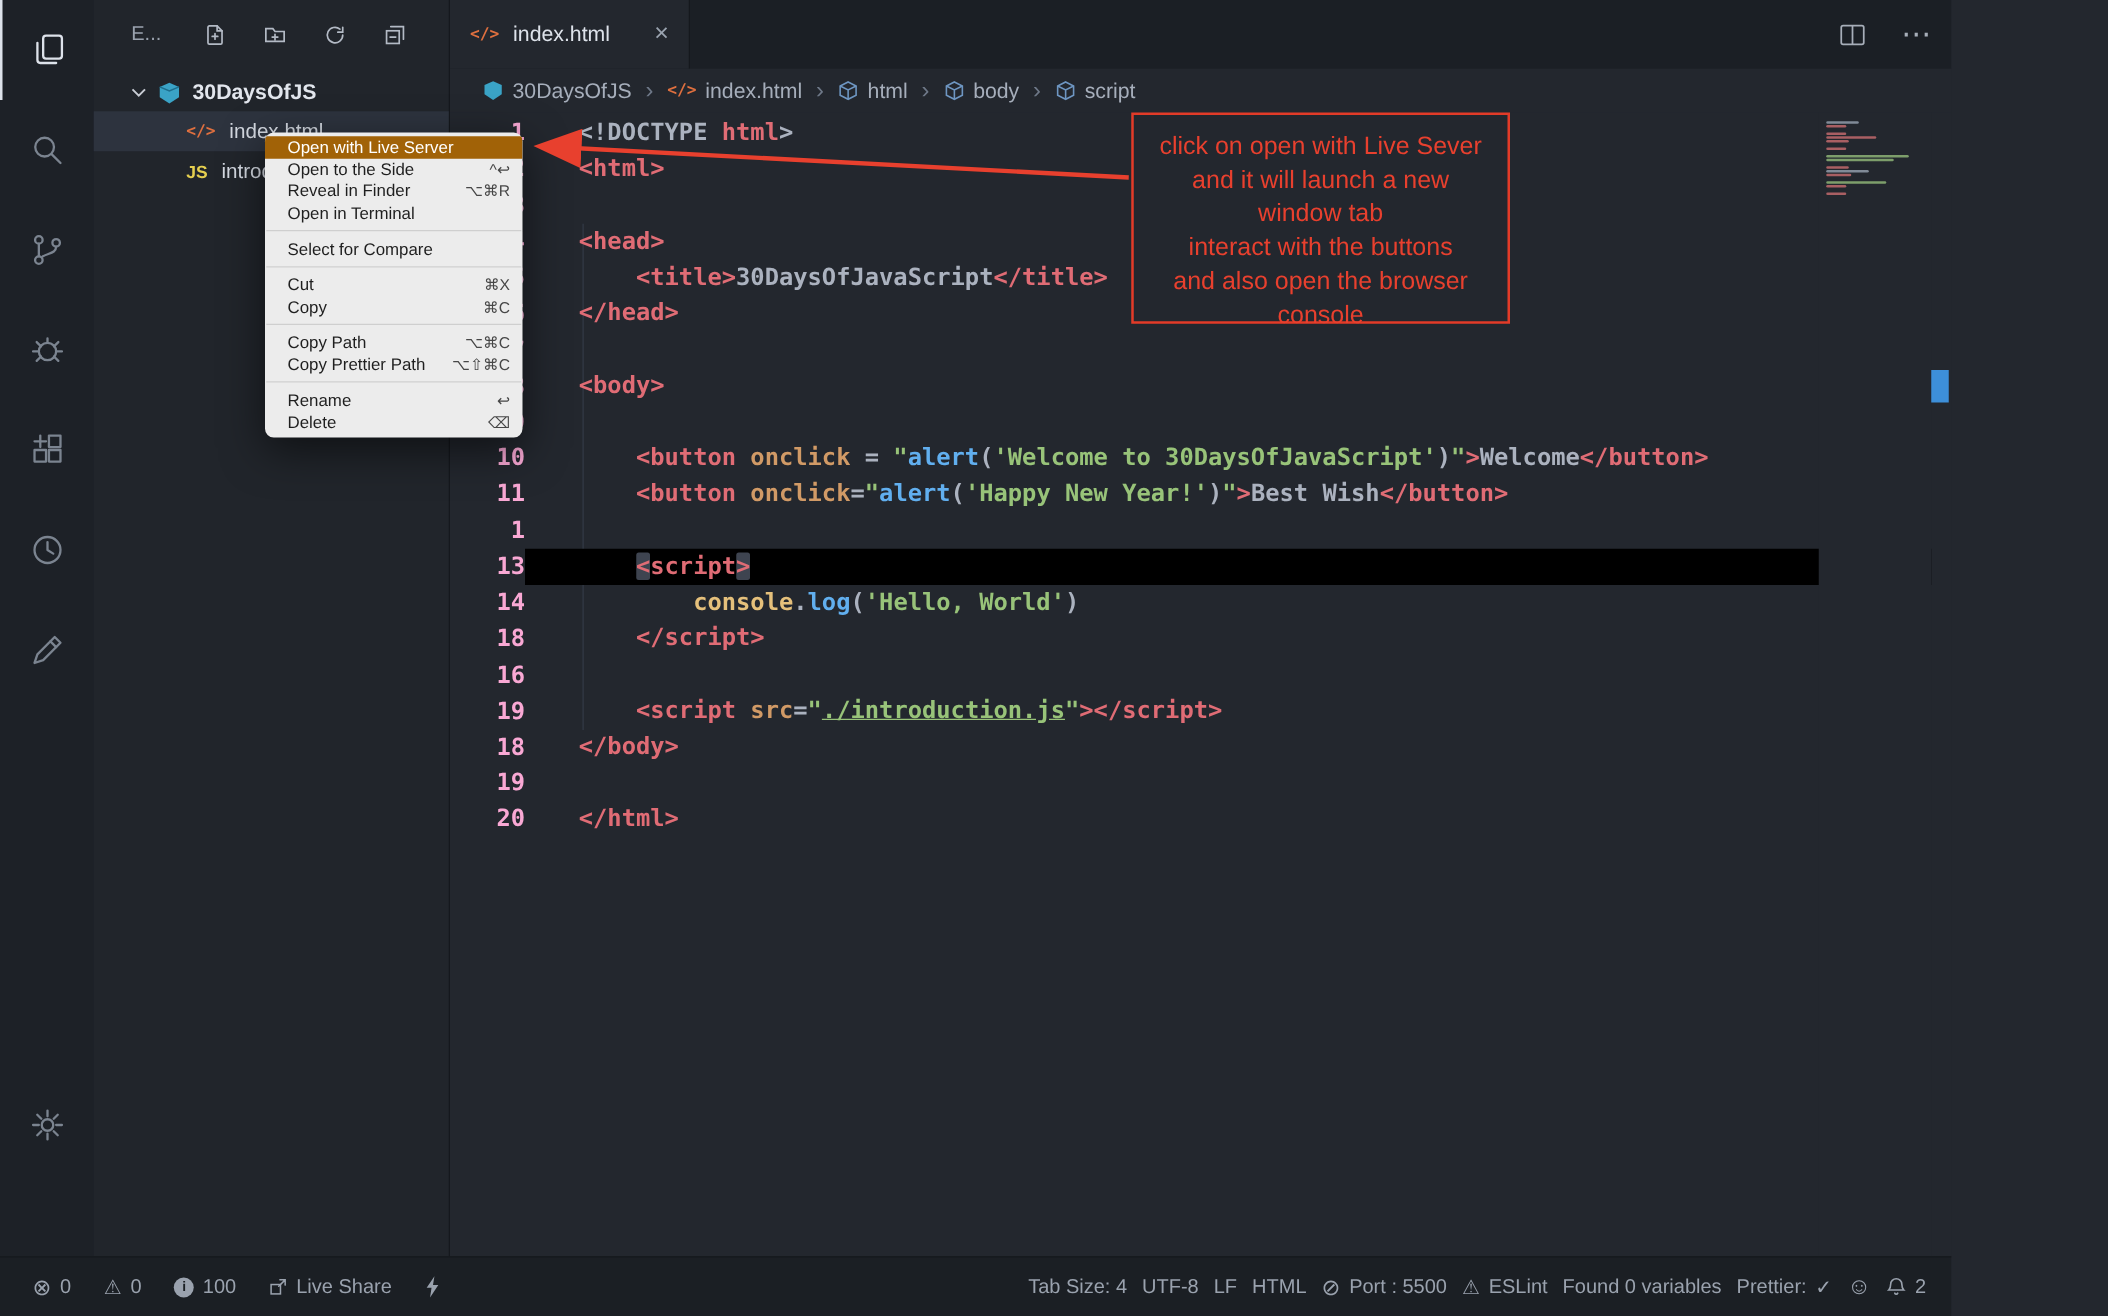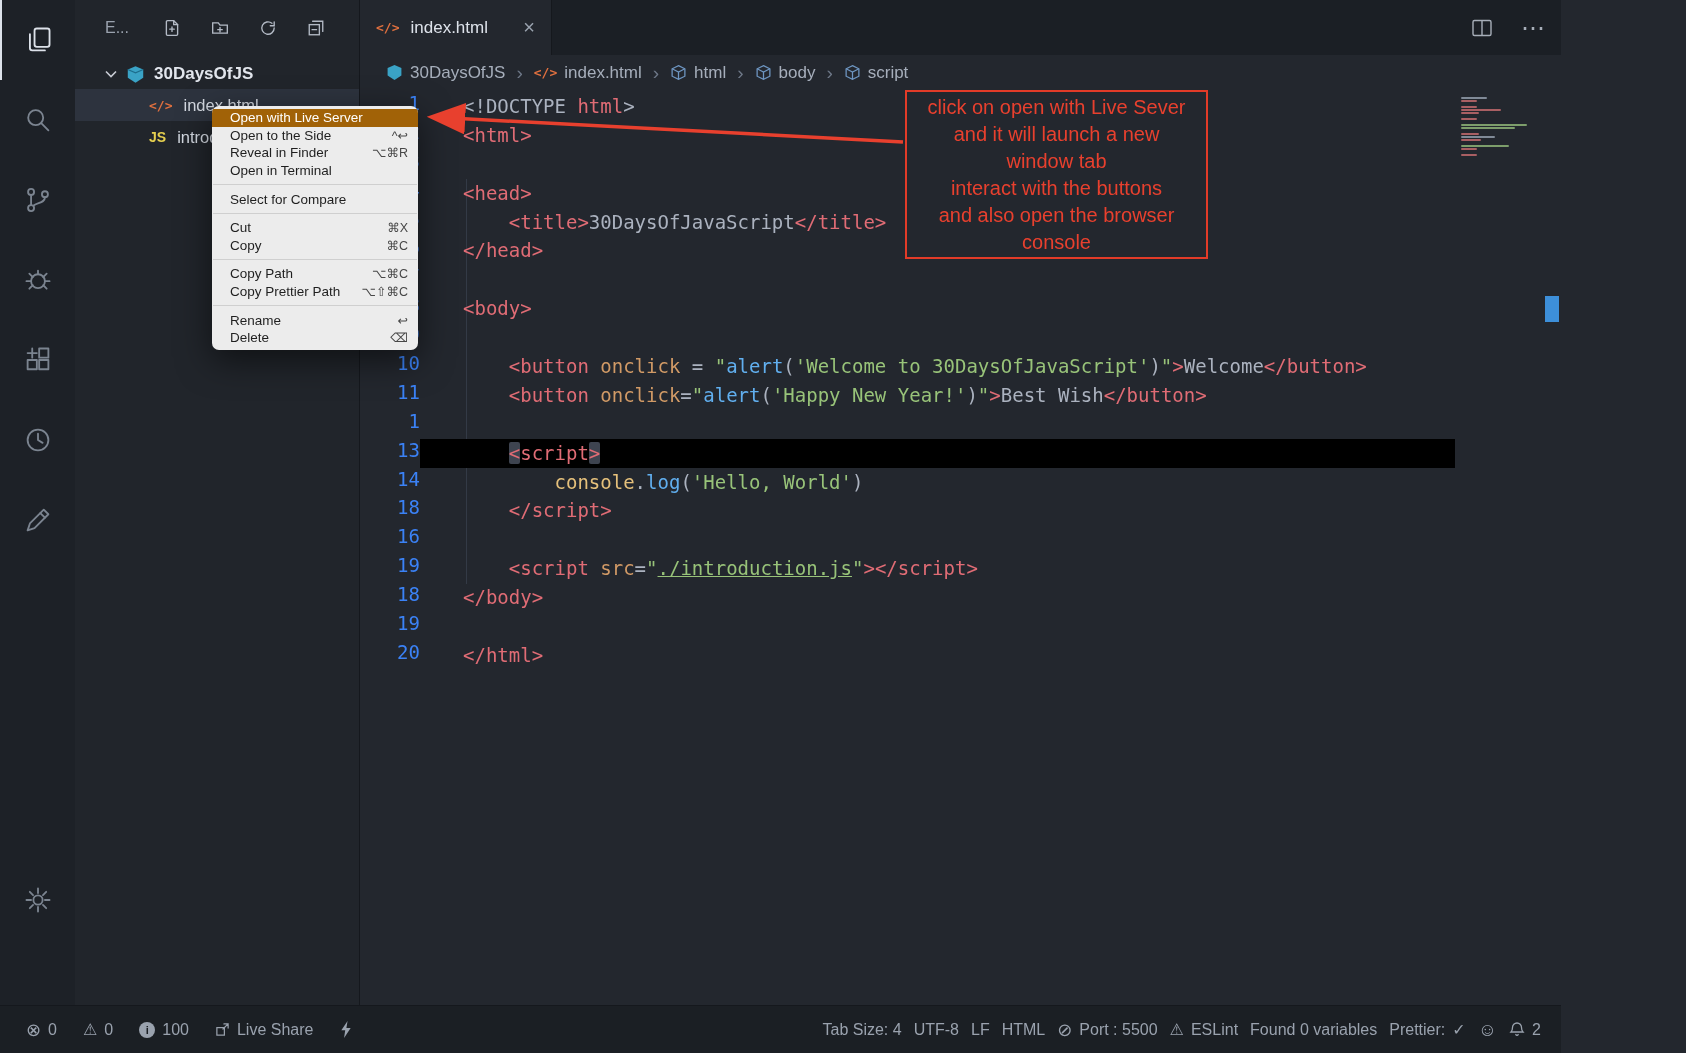--- a/index.html
+++ b/index.html
@@ -47,22 +47,22 @@
   .breadcrumbs { position:absolute; left:360px; top:55px; width:1201px; height:35px; background:#23272e;
                  display:flex; align-items:center; padding-left:26px; gap:9px; z-index:4; }
   .bc-item { display:flex; align-items:center; gap:7px; color:#a6aebb; font-size:17px; cursor:pointer; }
   .bc-sep { color:#6e7888; font-size:19px; padding:0 2px; }
   .bc-sep::before { content:"›"; }
   .bc-item svg { width:17px; height:17px; }
 
   
   .editor { position:absolute; left:360px; top:90px; width:1201px; height:915px; background:#23272e; z-index:1; }
   .code { position:absolute; left:0; top:2px; right:16px; font-family:"DejaVu Sans Mono", monospace; font-size:19px; }
-  .code-line { display:flex; height:28.9px; white-space:pre; }
-  .ln { width:60px; text-align:right; color:#3b82f6; flex:none; }
+  .code-line { display:flex; height:28.9px; align-items:center; white-space:pre;font-weight:bold; }
+  .ln { width:60px; text-align:right; color:#f9a8d4; flex:none; }
   .lt { flex:1; padding-left:43px; height:28.9px; line-height:28.9px; }
   .code-line.current .lt { background:#000000; }
   .c-p { color:#abb2bf; } .c-t { color:#e06c75; } .c-a { color:#d19a66; }
   .c-s { color:#98c379; } .c-f { color:#61afef; } .c-b { color:#e5c07b; }
   .c-l { color:#98c379; text-decoration:underline; }
   .boxed { background:#3e4450; border-radius:2px; }
   .indent-guide { position:absolute; left:106px; top:89px; width:1px; height:405px; background:#333a46; }
   .minimap { position:absolute; right:16px; top:0; width:90px; height:915px; background:#23272e; padding:7px 0 0 6px; }
   .mm-row { height:2px; margin-bottom:1px; display:flex; }
   .mm-bar { height:2px; border-radius:1px; }
@@ -75,21 +75,21 @@
               overflow:hidden; box-shadow:0 10px 34px rgba(0,0,0,.55); padding:3px 0; z-index:40;
               font-size:13.5px; color:#1f1f1f; }
   .ctx-item { height:17.6px; display:flex; align-items:center; justify-content:space-between; padding:0 10px 0 18px; cursor:pointer; }
   .ctx-item.hi { background:#a16207; color:#ffffff; }
   .ctx-item.hi .ctx-key { color:#ffffff; }
   .ctx-key { color:#474747; font-size:12.5px; }
   .ctx-sep { height:1px; background:#cfcfcf; margin:5px 1px; }
 
   
   .annotation { position:absolute; left:905px; top:90px; width:303px; height:169px; border:2px solid #e23b28; z-index:30; }
-  .annotation-text { color:#e8402e; font-size:20px; line-height:27px; text-align:center; white-space:pre-line; padding-top:2px; }
+  .annotation-text { color:#e8402e; font-size:20px; line-height:27px; text-align:center; white-space:pre-line; padding-top:12px; }
   .arrow-overlay { position:absolute; left:0; top:0; pointer-events:none; z-index:50; }
 
   
   .statusbar { position:absolute; left:0; top:1005px; width:1561px; height:48px; background:#1b1f24;
                border-top:1px solid #15181d; display:flex; align-items:center; color:#9aa2ae; font-size:16px;
                padding:0 20px 0 26px; z-index:6; }
   .sb-group { display:flex; align-items:center; }
   .sb-group.left { gap:26px; }
   .sb-group.right { margin-left:auto; gap:12px; }
   .sb-item { display:flex; align-items:center; gap:7px; cursor:pointer; white-space:nowrap; }

